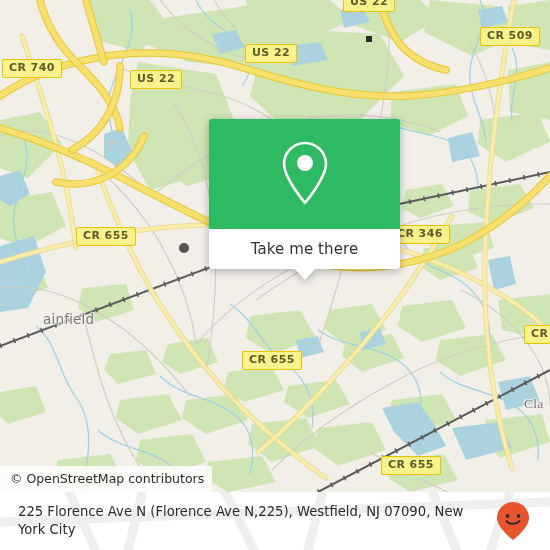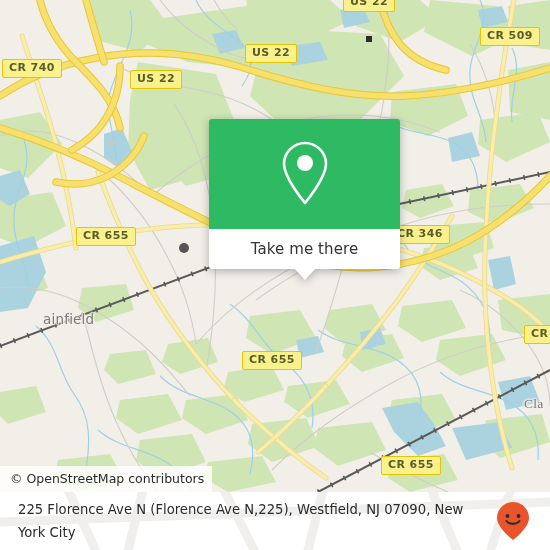--- a/index.html
+++ b/index.html
@@ -154,21 +154,21 @@
     height: 58px;
     display: flex;
     align-items: center;
     box-sizing: border-box;
     padding: 0 8px 0 18px;
   }
   #footer-address {
     color: #2a2a2a;
     font-family: "DejaVu Sans", sans-serif;
     font-size: 13.2px;
-    line-height: 23px;
+    line-height: 18px;
     flex: 1 1 auto;
     padding-right: 6px;
   }
   #brand {
     flex: 0 0 auto;
     display: flex;
     align-items: center;
     gap: 2px;
     padding-right: 12px;
   }

